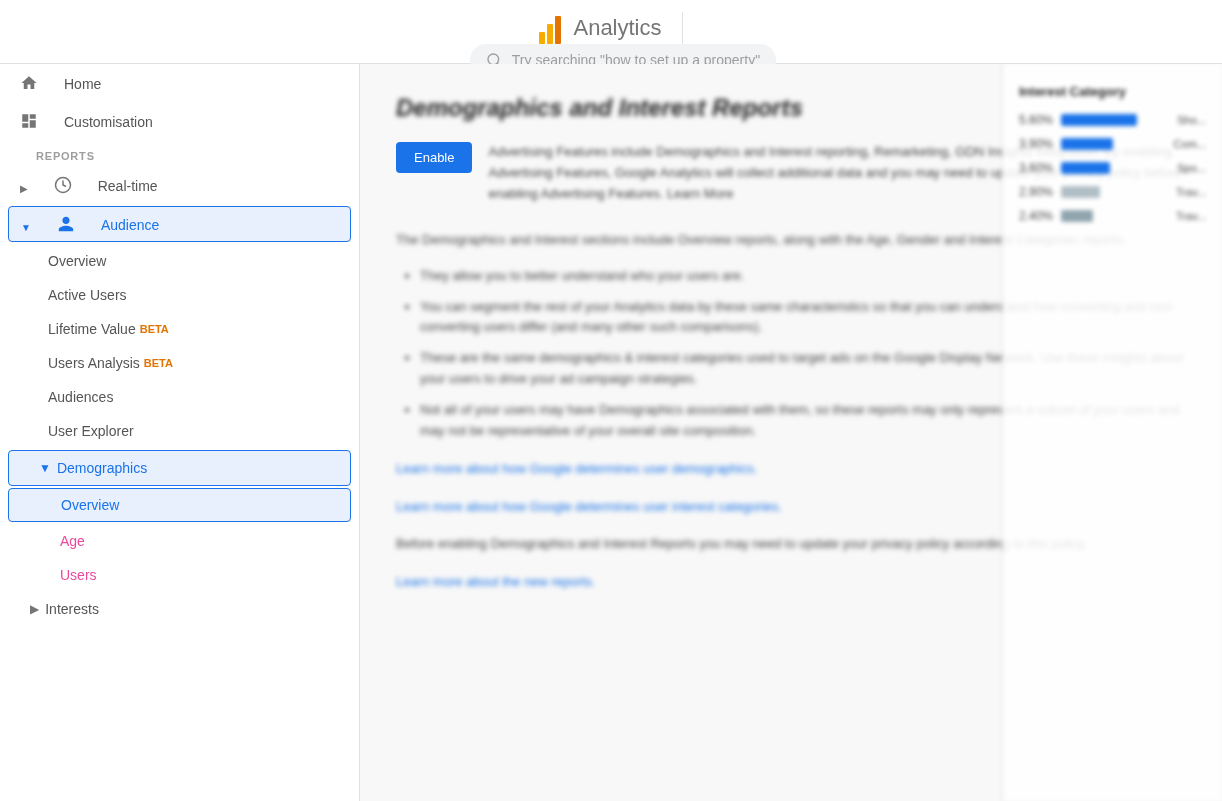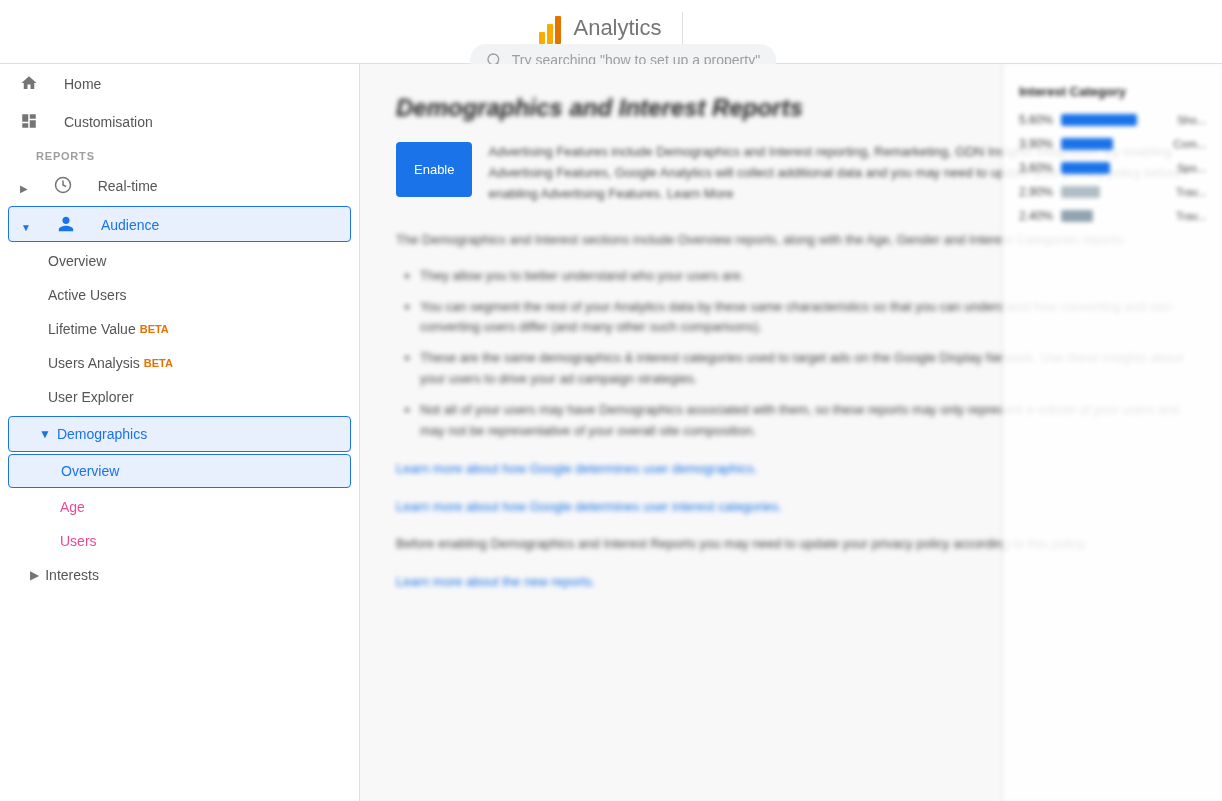--- a/index.html
+++ b/index.html
@@ -191,21 +191,21 @@
       display: flex;
       align-items: flex-start;
       gap: 16px;
       margin-bottom: 24px;
     }
     .enable-btn {
       background: #1a73e8;
       color: #fff;
       border: none;
       border-radius: 4px;
-      padding: 20px 18px;
+      padding: 8px 18px;
       font-size: 13px;
       cursor: pointer;
       flex-shrink: 0;
     }
     .enable-text {
       font-size: 13px;
       color: #444;
       line-height: 1.6;
       filter: blur(2px);
       user-select: none;
@@ -343,20 +343,23 @@
     </div>
     <div class="sub-nav-item beta-item">
       <span>Lifetime Value</span>
       <span class="beta-badge">BETA</span>
     </div>
     <div class="sub-nav-item beta-item">
       <span>Users Analysis</span>
       <span class="beta-badge">BETA</span>
     </div>
     <div class="sub-nav-item">
+      <span>Audiences</span>
+    </div>
+    <div class="sub-nav-item">
       <span>User Explorer</span>
     </div>
 
     <div class="demographics-header">
       <span class="arrow">▼</span>
       <span>Demographics</span>
     </div>
 
     <div class="demo-sub-item active">
       <span>Overview</span>

